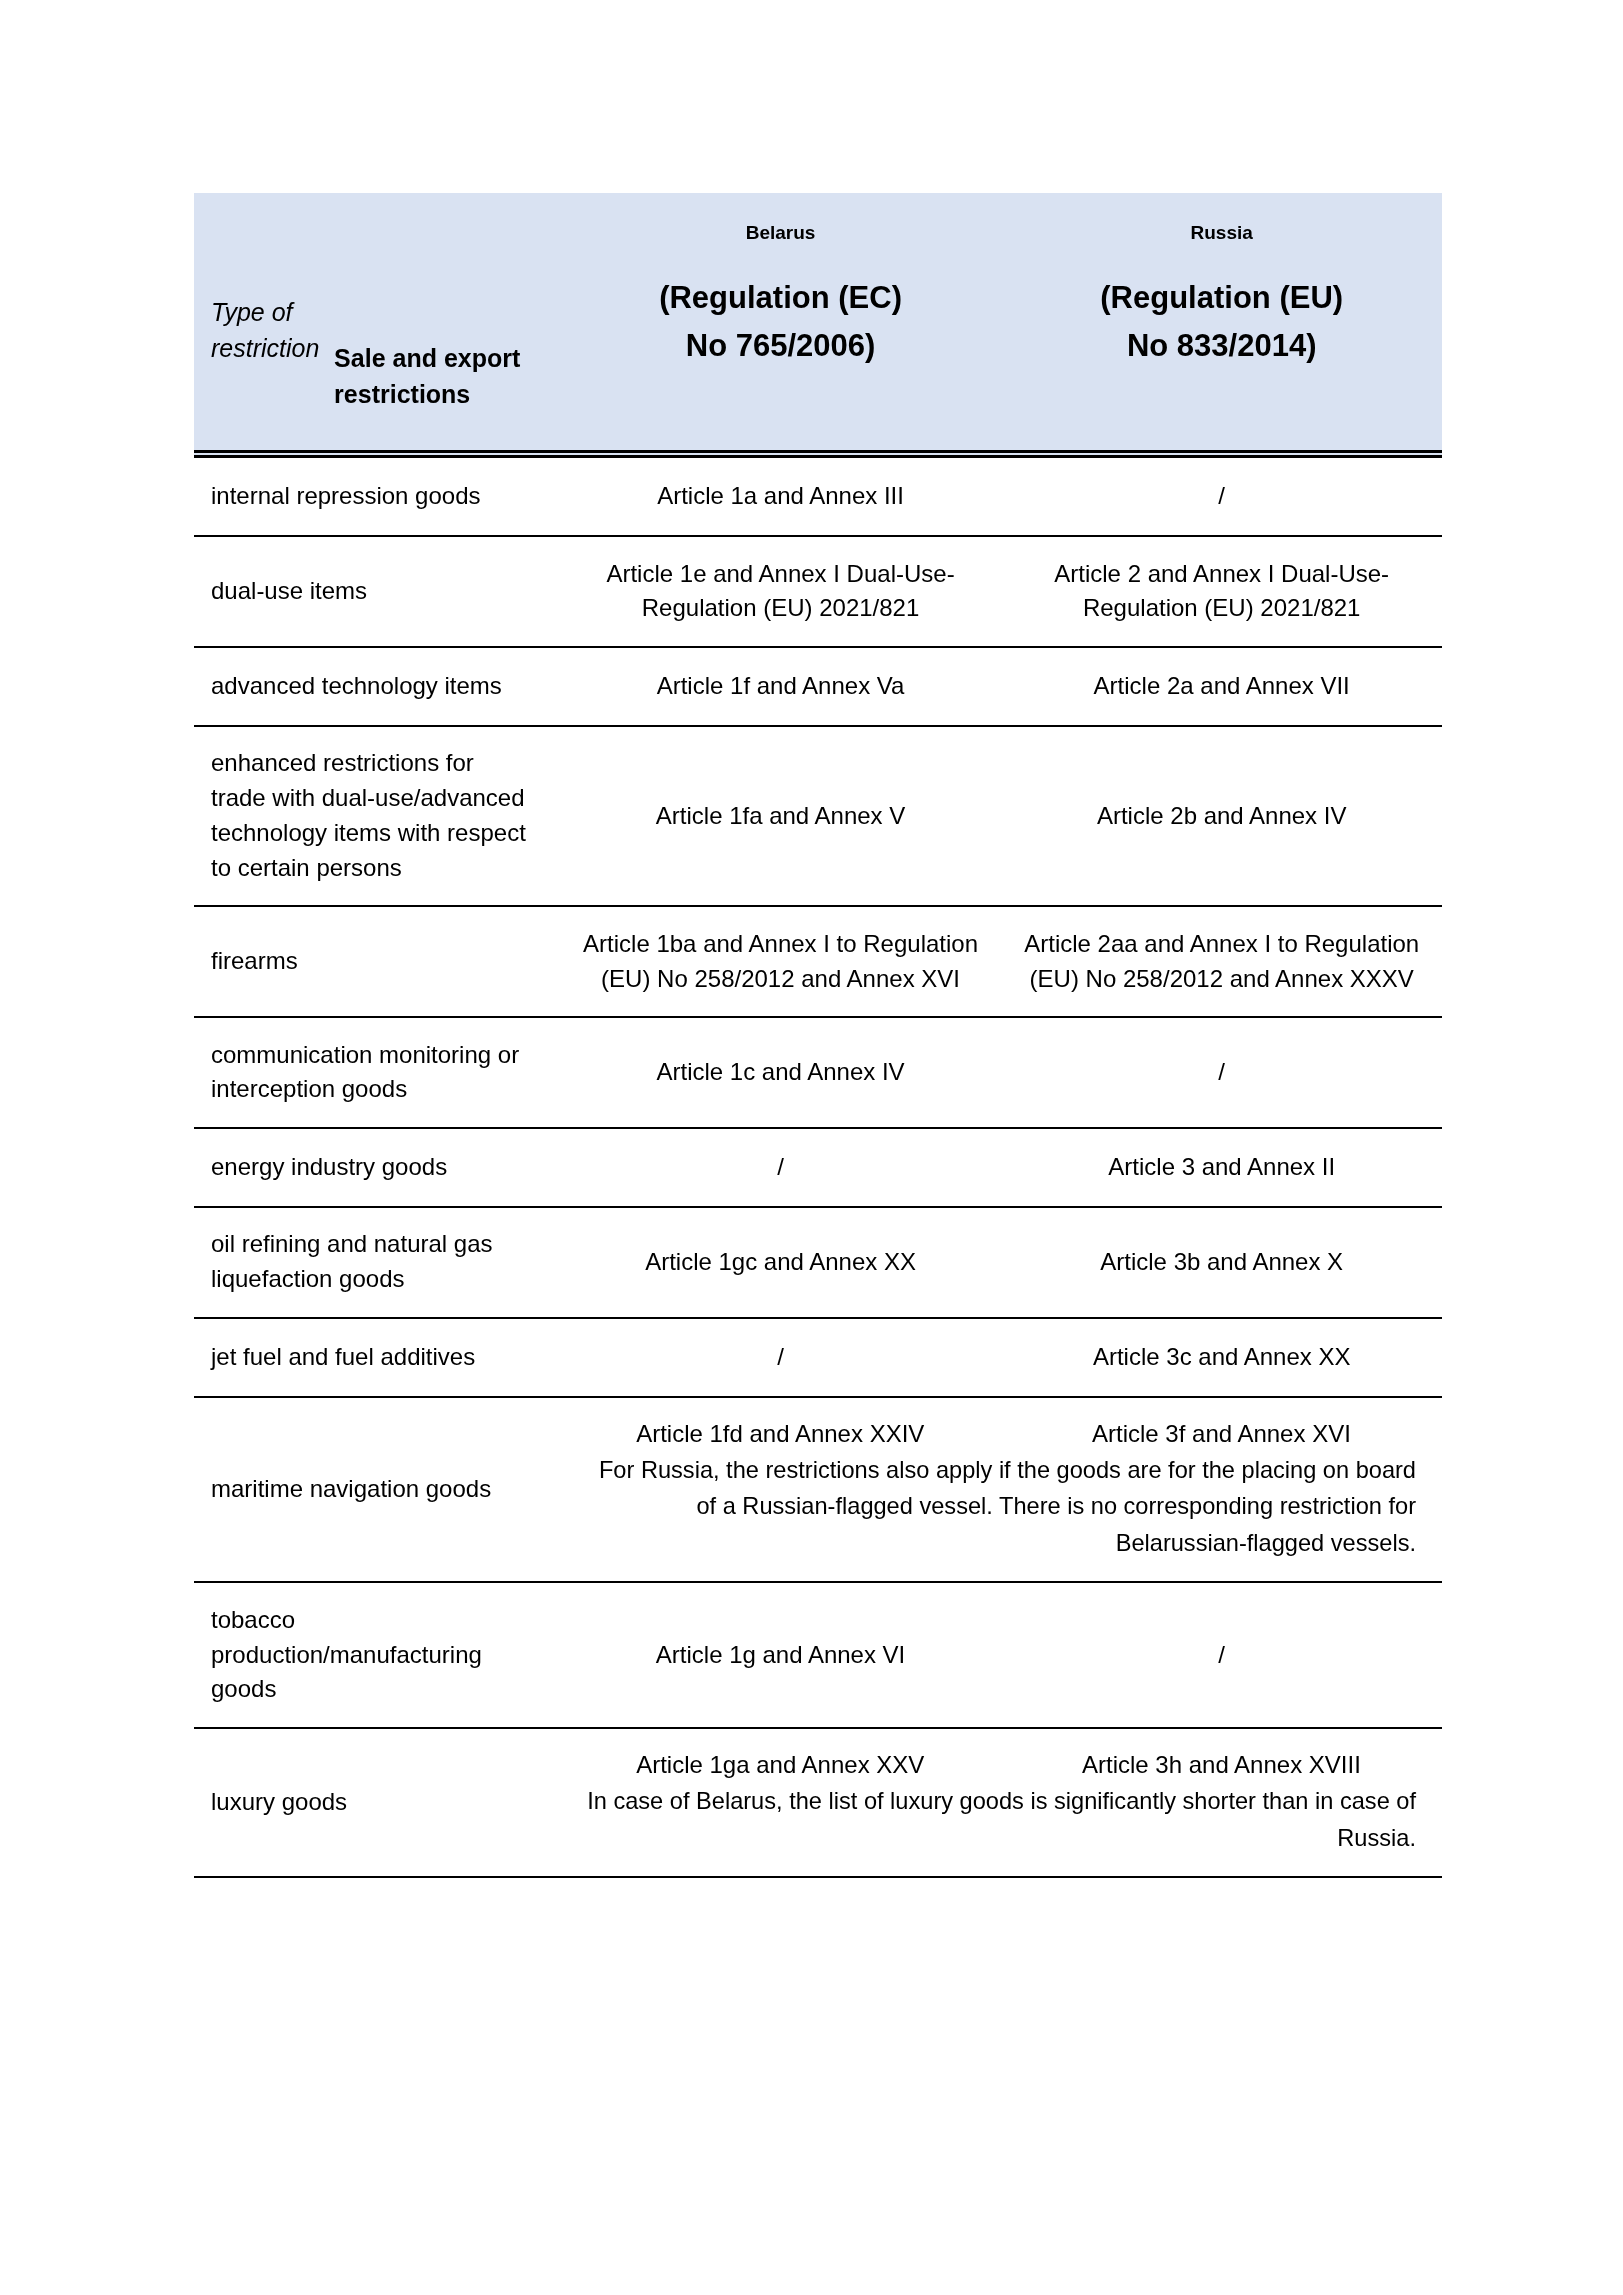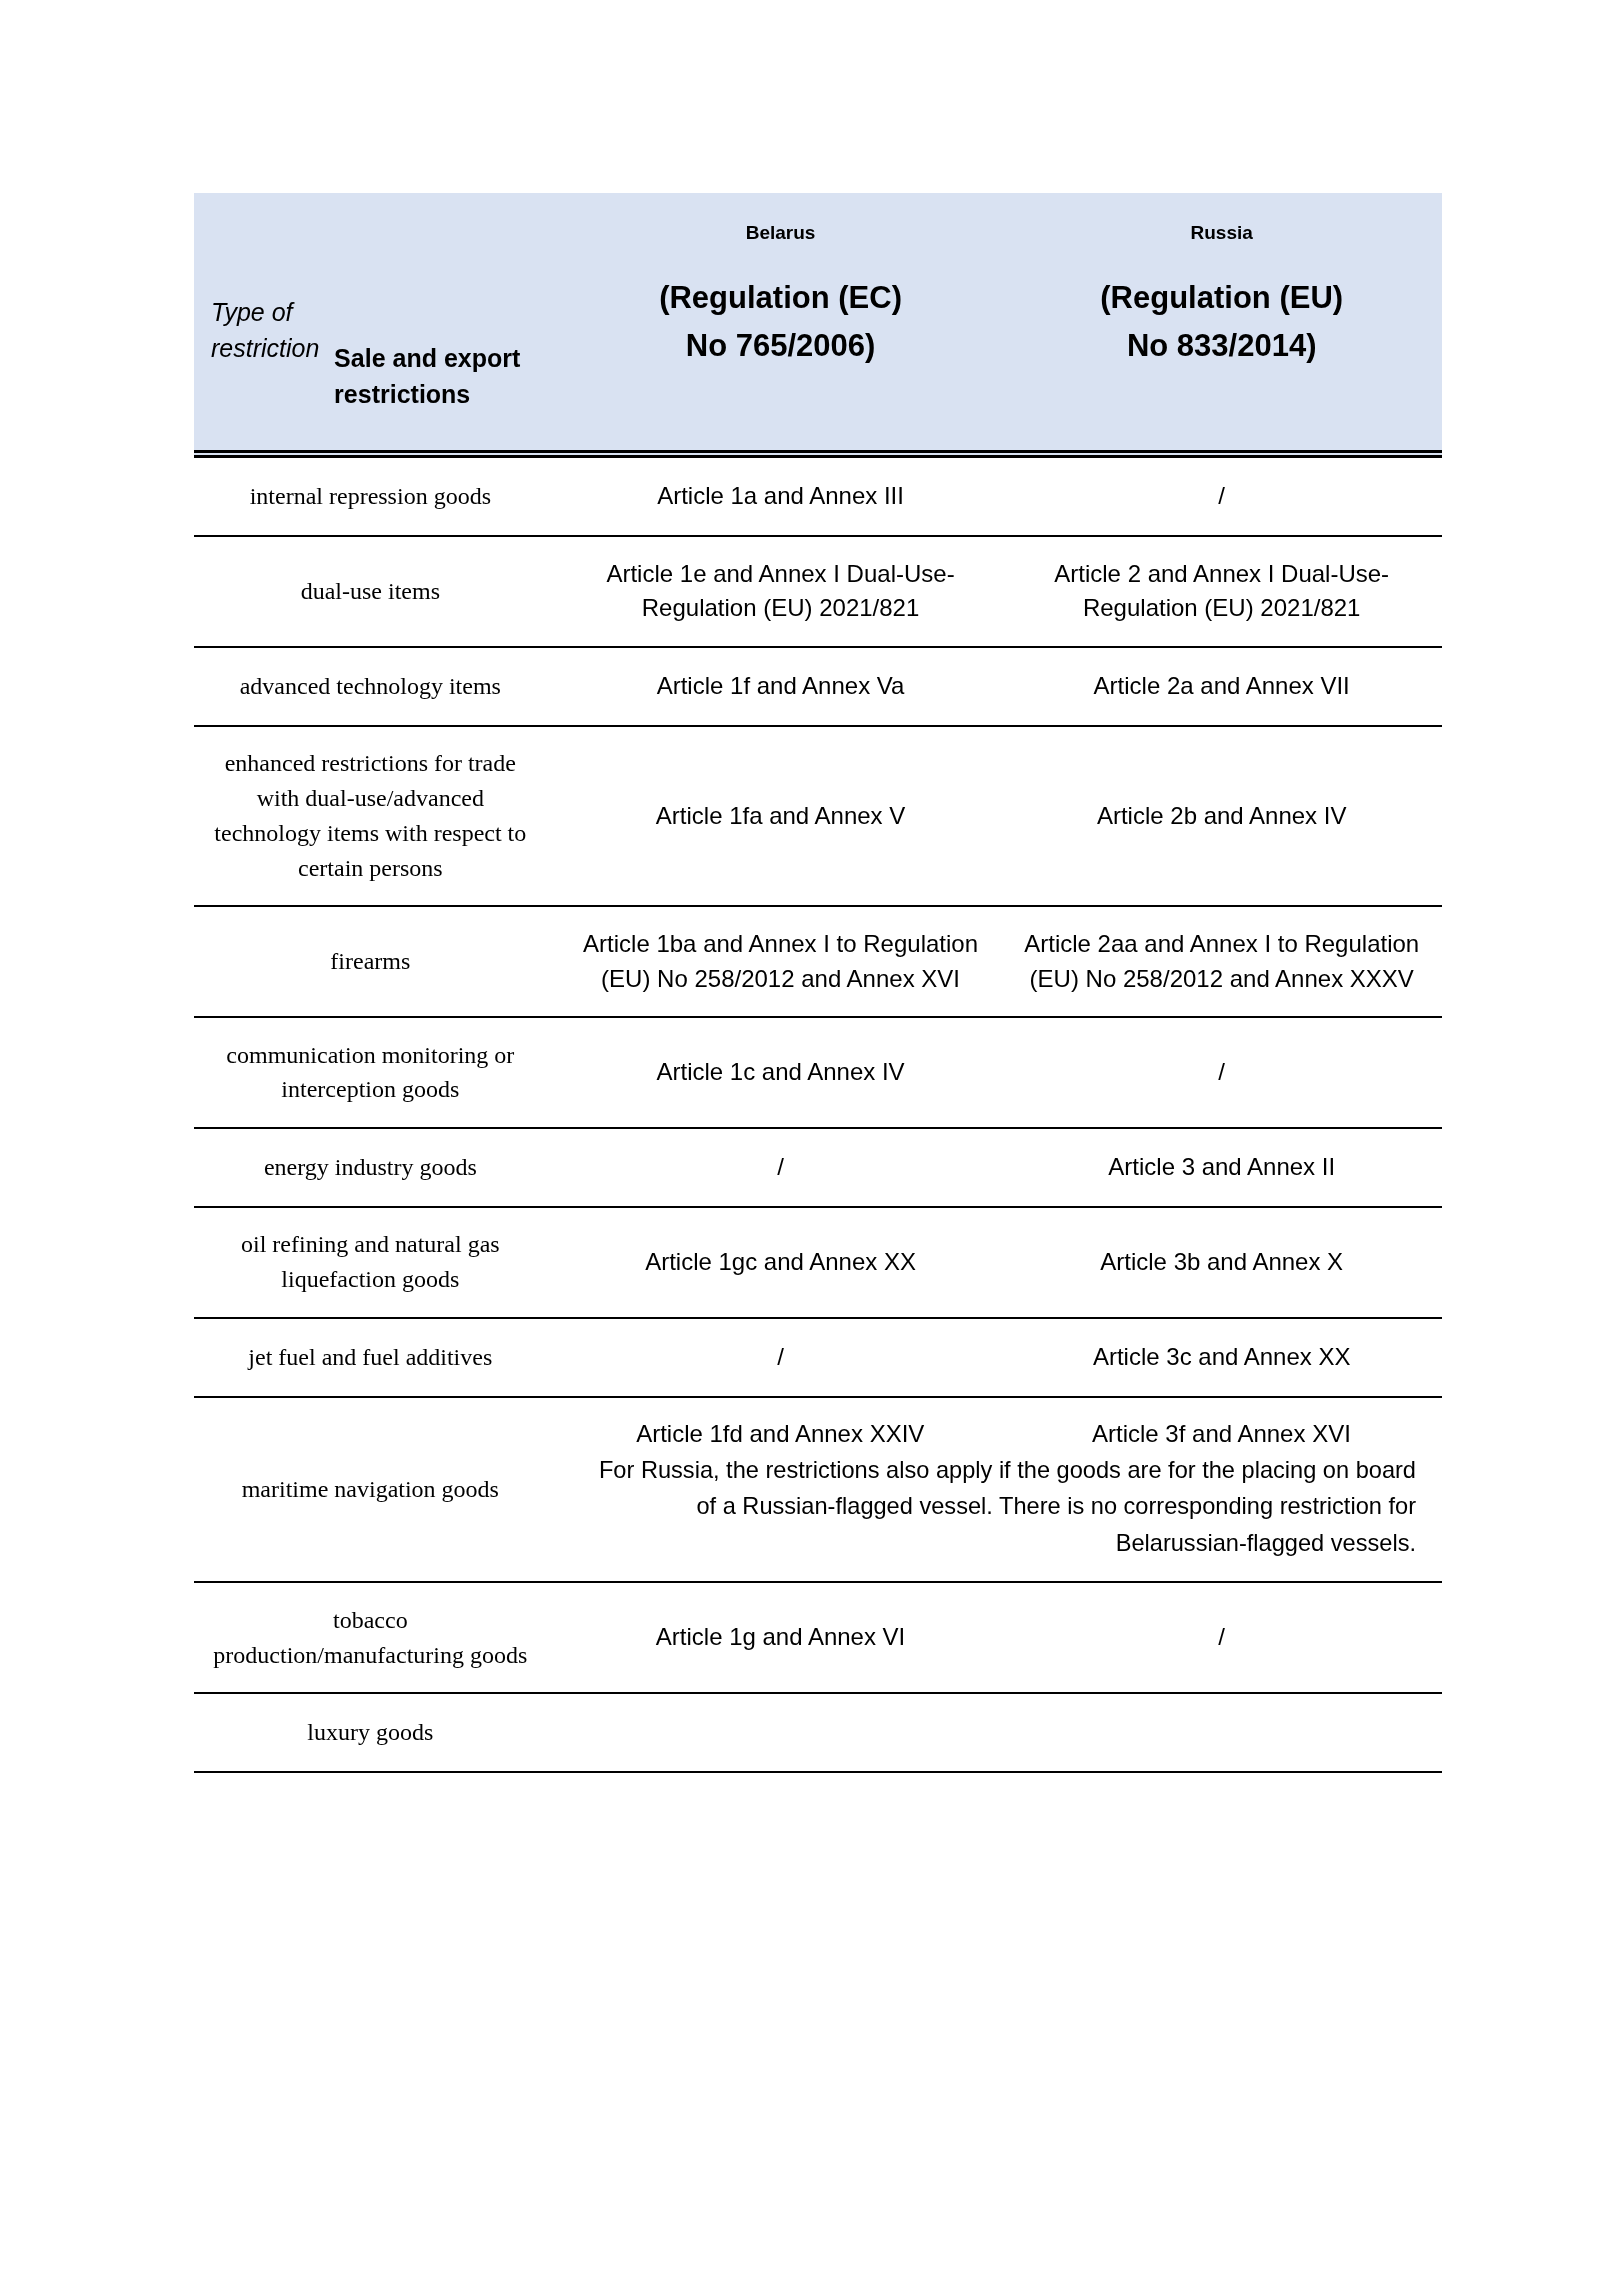--- a/index.html
+++ b/index.html
@@ -71,25 +71,24 @@
     border-bottom: 2.6px solid #000000;
     align-items: center;
     padding: 19.6px 0;
     box-sizing: border-box;
     min-height: 79px;
   }
   .row.with-note {
     grid-template-columns: 29.3% 1fr;
   }
   .cell-type {
-    text-align: center;
+    text-align: left;
     padding-left: 17px;
     padding-right: 30px;
     box-sizing: border-box;
-    font-family: Liberation Serif, serif;
   }
   .cell-val {
     text-align: center;
     padding: 0 14.4px;
     box-sizing: border-box;
   }
   .right-wrap {
     display: flex;
     flex-direction: column;
   }
@@ -181,17 +180,24 @@
           <div class="note">For Russia, the restrictions also apply if the goods are for the placing on board of a Russian-flagged vessel. There is no corresponding restriction for Belarussian-flagged vessels.</div>
         </div>
       </div>
       <div class="row">
         <div class="cell-type">tobacco production/manufacturing goods</div>
         <div class="cell-val">Article 1g and Annex VI</div>
         <div class="cell-val">/</div>
       </div>
       <div class="row with-note">
         <div class="cell-type">luxury goods</div>
+        <div class="right-wrap">
+          <div class="sub-row">
+            <div class="cell-val">Article 1ga and Annex XXV</div>
+            <div class="cell-val">Article 3h and Annex XVIII</div>
+          </div>
+          <div class="note">In case of Belarus, the list of luxury goods is significantly shorter than in case of Russia.</div>
+        </div>
       </div>
     </div>
 
 </div>
 
 
 </body></html>

